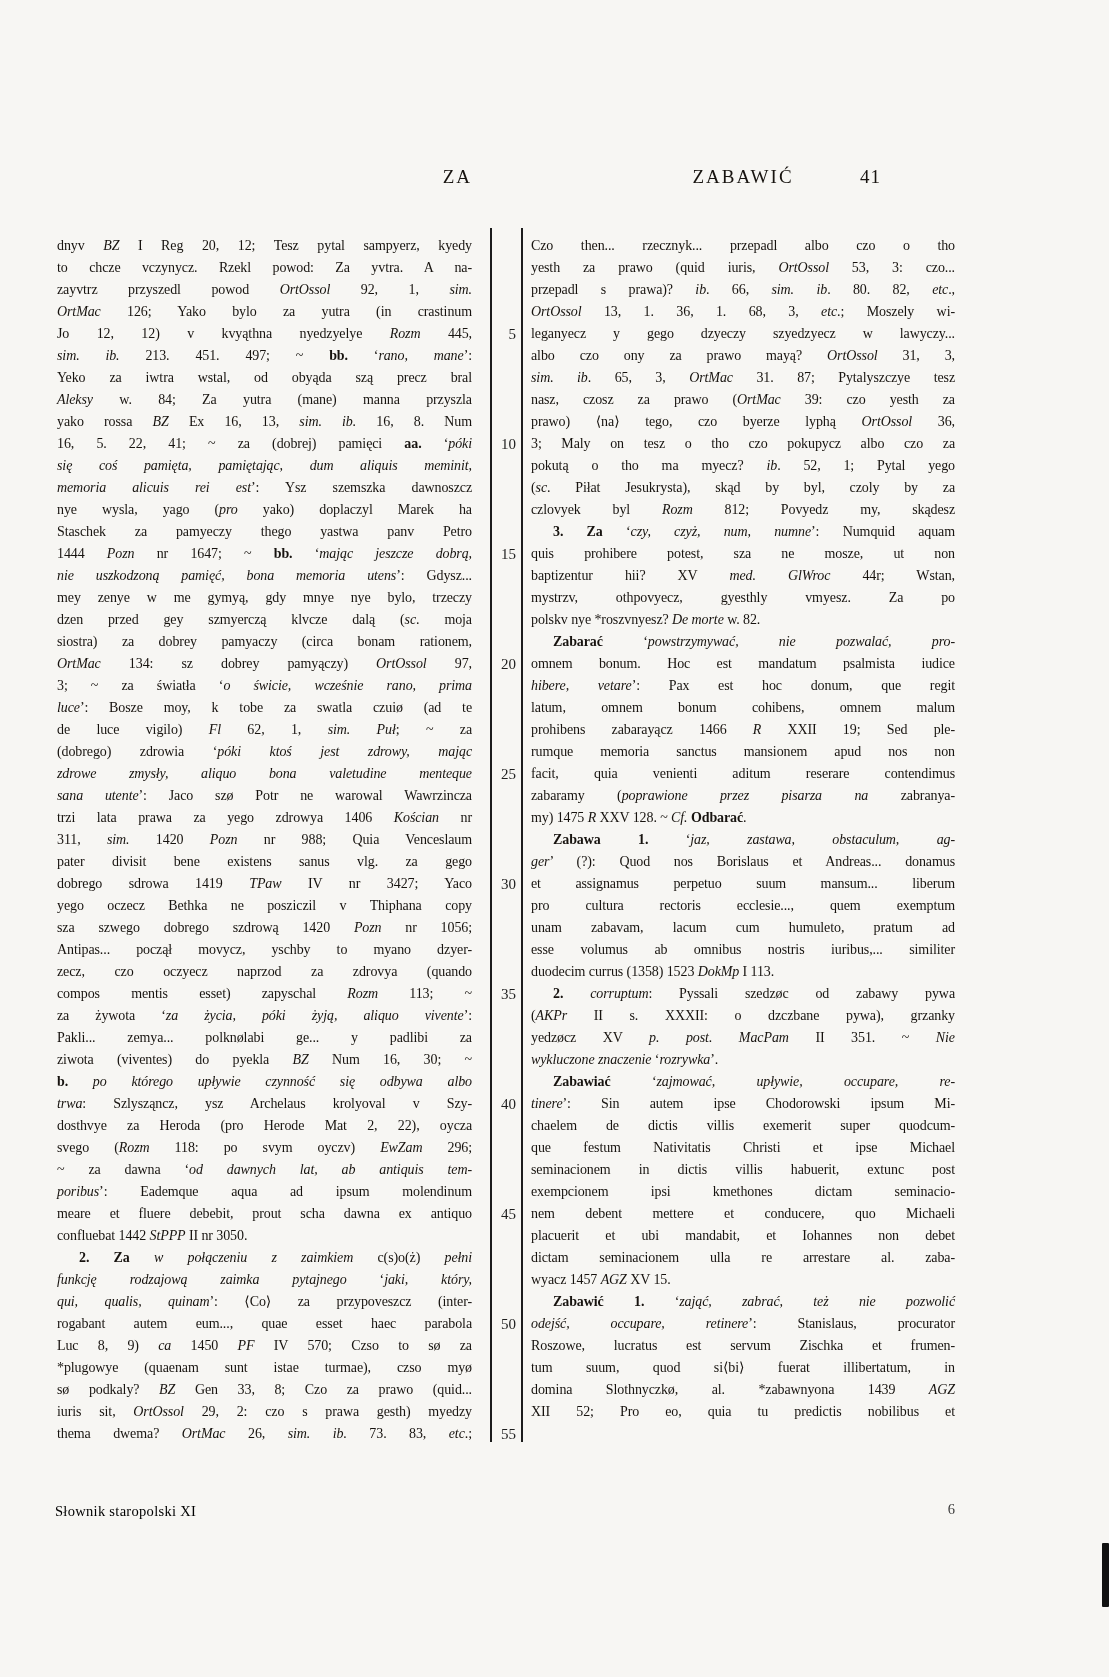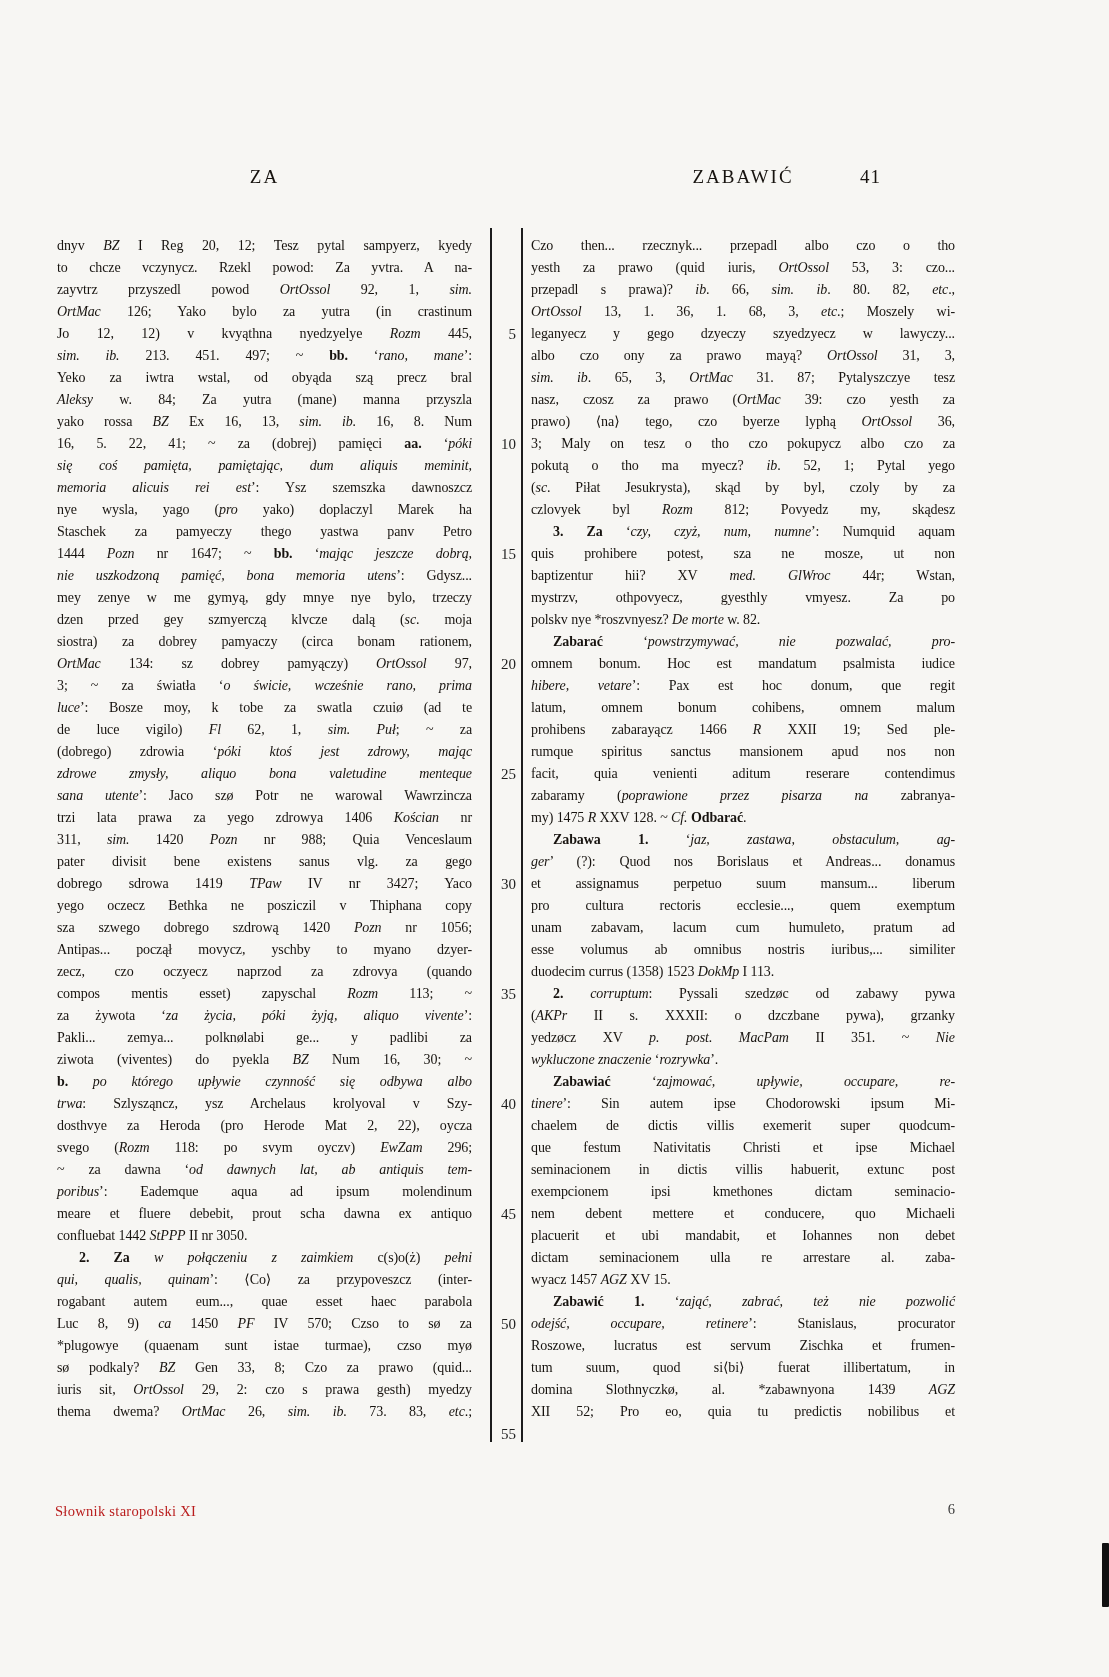--- a/index.html
+++ b/index.html
@@ -7,21 +7,21 @@
     position:relative;
     width:1109px;height:1677px;
     margin:0 auto;
     background:#f7f6f3;
     color:#17130f;
     font-family:"Liberation Serif", serif;
     overflow:hidden;
   }
   
   .rh{position:absolute;top:166px;font-size:19px;letter-spacing:2px;}
-  .rh-left{left:57px;width:415px;text-align:center;}
+  .rh-left{left:57px;width:415px;text-align:right;}
   .rh-right{left:531px;width:424px;text-align:center;}
   .rh-page{left:860px;width:62px;text-align:left;letter-spacing:1px;}
   
   .col{
     position:absolute;top:235px;
     font-size:14px;line-height:22px;
     letter-spacing:-0.1px;
   }
   .col-left{left:57px;width:415px;}
   .col-right{left:531px;width:424px;}
@@ -41,21 +41,21 @@
   .rule-left{left:490px;}
   .rule-right{left:521px;}
   .gutter-num{
     position:absolute;
     left:488px;width:28px;
     text-align:right;
     font-size:15px;line-height:22px;
     color:#1e1e1e;
   }
   
-  .footer-vol{position:absolute;top:1503px;left:55px;font-size:14.5px;color:#b91c1c;letter-spacing:0.3px;}
+  .footer-vol{position:absolute;top:1503px;left:55px;font-size:14.5px;color:#000000;letter-spacing:0.3px;}
   .footer-sig{position:absolute;top:1501px;left:900px;width:55px;text-align:right;font-size:14.5px;color:#3b3b3b;}
   
   .artifact{position:absolute;right:0;top:1543px;width:7px;height:64px;background:#111;border-radius:1px;}
 </style>
 </head>
 <body>
 
 <div class="page">
 
   <div class="rh rh-left">ZA</div>
@@ -103,20 +103,21 @@
       <div class="line">ziwota (viventes) do pyekla <i>BZ</i> Num 16, 30;  ~</div>
       <div class="line"><b>b.</b> <i>po którego upływie czynność się odbywa albo</i></div>
       <div class="line"><i>trwa</i>: Szlysząncz, ysz Archelaus krolyoval v Szy-</div>
       <div class="line">dosthvye za Heroda (pro Herode Mat 2, 22), oycza</div>
       <div class="line">svego (<i>Rozm</i> 118: po svym oyczv) <i>EwZam</i> 296;</div>
       <div class="line">~  za dawna ‘<i>od dawnych lat, ab antiquis tem-</i></div>
       <div class="line"><i>poribus</i>’: Eademque aqua ad ipsum molendinum</div>
       <div class="line">meare et fluere debebit, prout scha dawna ex antiquo</div>
       <div class="line end">confluebat 1442 <i>StPPP</i> II nr 3050.</div>
       <div class="line ind"><b>2. Za</b> <i>w połączeniu z zaimkiem</i> c(s)o(ż) <i>pełni</i></div>
+      <div class="line"><i>funkcję rodzajową zaimka pytajnego</i> ‘<i>jaki, który,</i></div>
       <div class="line"><i>qui, qualis, quinam</i>’: ⟨Co⟩ za przypoveszcz (inter-</div>
       <div class="line">rogabant autem eum..., quae esset haec parabola</div>
       <div class="line">Luc 8, 9) <i>ca</i> 1450 <i>PF</i> IV 570; Czso to sø za</div>
       <div class="line">*plugowye (quaenam sunt istae turmae), czso myø</div>
       <div class="line">sø podkaly? <i>BZ</i> Gen 33, 8; Czo za prawo (quid...</div>
       <div class="line">iuris sit, <i>OrtOssol</i> 29, 2: czo s prawa gesth) myedzy</div>
       <div class="line">thema dwema? <i>OrtMac</i> 26, <i>sim. ib.</i> 73. 83, <i>etc</i>.;</div>
     </div>
 
   <div class="rule rule-left"></div>
@@ -140,21 +141,21 @@
       <div class="line ind"><b>3. Za</b> ‘<i>czy, czyż, num, numne</i>’: Numquid aquam</div>
       <div class="line">quis prohibere potest, sza ne mosze, ut non</div>
       <div class="line">baptizentur hii? XV <i>med. GlWroc</i> 44r; Wstan,</div>
       <div class="line">mystrzv, othpovyecz, gyesthly vmyesz. Za po</div>
       <div class="line end">polskv nye *roszvnyesz? <i>De morte</i> w. 82.</div>
       <div class="line ind"><b>Zabarać</b> ‘<i>powstrzymywać, nie pozwalać, pro-</i></div>
       <div class="line">omnem bonum. Hoc est mandatum psalmista iudice</div>
       <div class="line"><i>hibere, vetare</i>’: Pax est hoc donum, que regit</div>
       <div class="line">latum, omnem bonum cohibens, omnem malum</div>
       <div class="line">prohibens zabarayącz 1466 <i>R</i> XXII 19; Sed ple-</div>
-      <div class="line">rumque spiritus sanctus mansionem apud nos non</div>
+      <div class="line">rumque memoria sanctus mansionem apud nos non</div>
       <div class="line">facit, quia venienti aditum reserare contendimus</div>
       <div class="line">zabaramy (<i>poprawione przez pisarza na</i> zabranya-</div>
       <div class="line end">my) 1475 <i>R</i> XXV 128. ~ <i>Cf.</i> <b>Odbarać</b>.</div>
       <div class="line ind"><b>Zabawa 1.</b> ‘<i>jaz, zastawa, obstaculum, ag-</i></div>
       <div class="line"><i>ger</i>’ (?): Quod nos Borislaus et Andreas... donamus</div>
       <div class="line">et assignamus perpetuo suum mansum... liberum</div>
       <div class="line">pro cultura rectoris ecclesie..., quem exemptum</div>
       <div class="line">unam zabavam, lacum cum humuleto, pratum ad</div>
       <div class="line">esse volumus ab omnibus nostris iuribus,... similiter</div>
       <div class="line end">duodecim currus (1358) 1523 <i>DokMp</i> I 113.</div>

